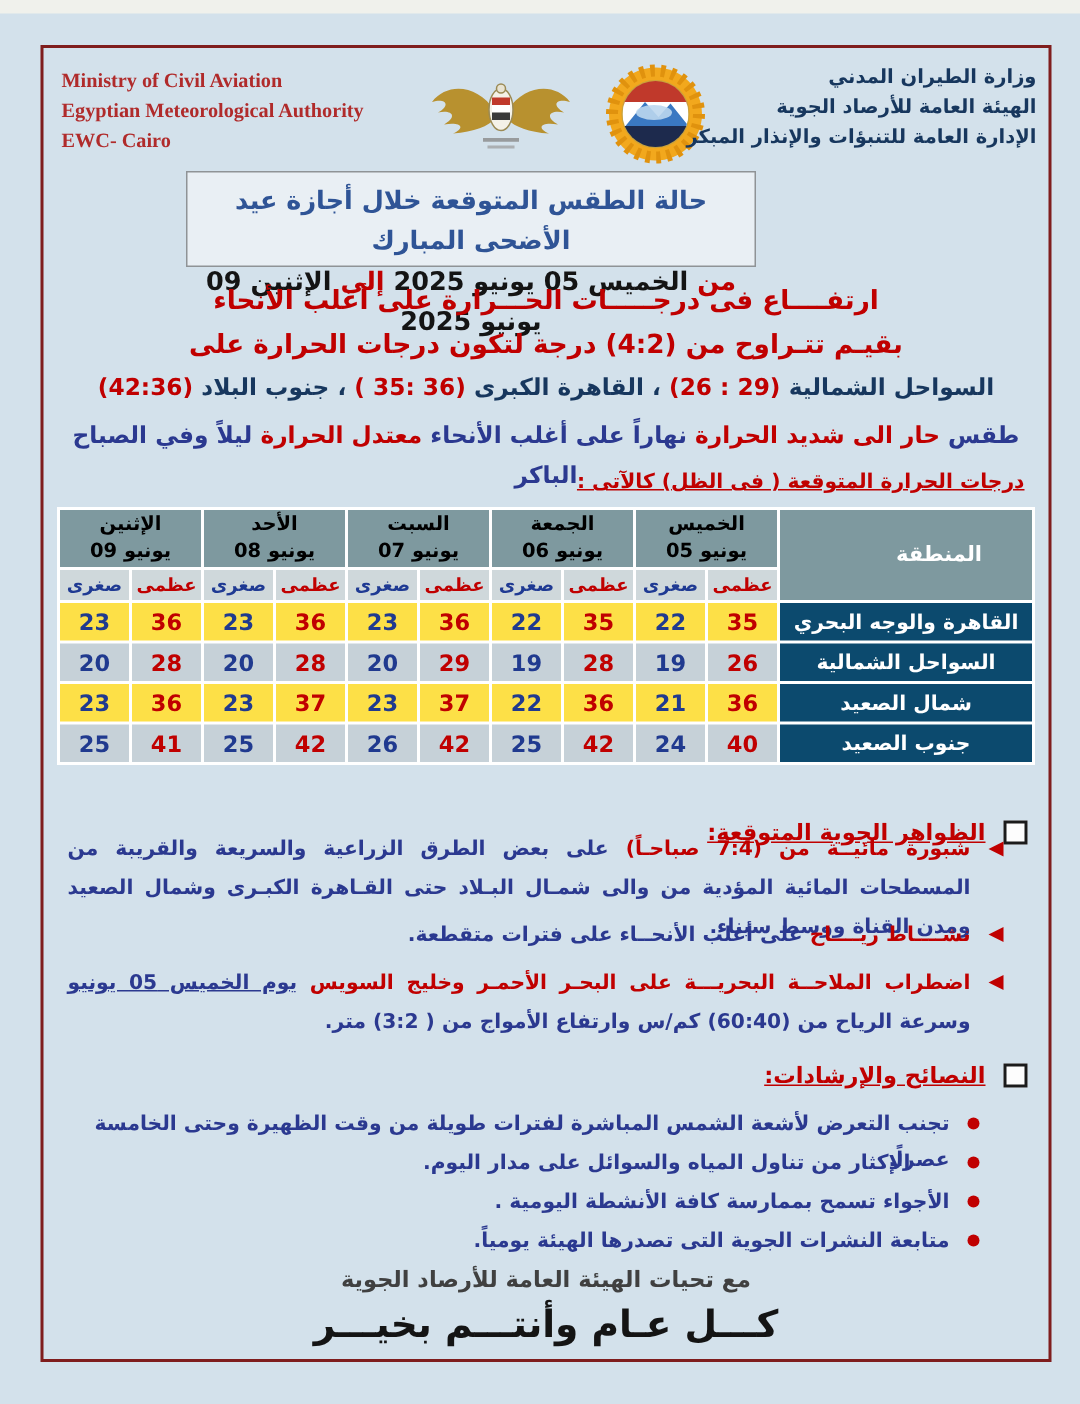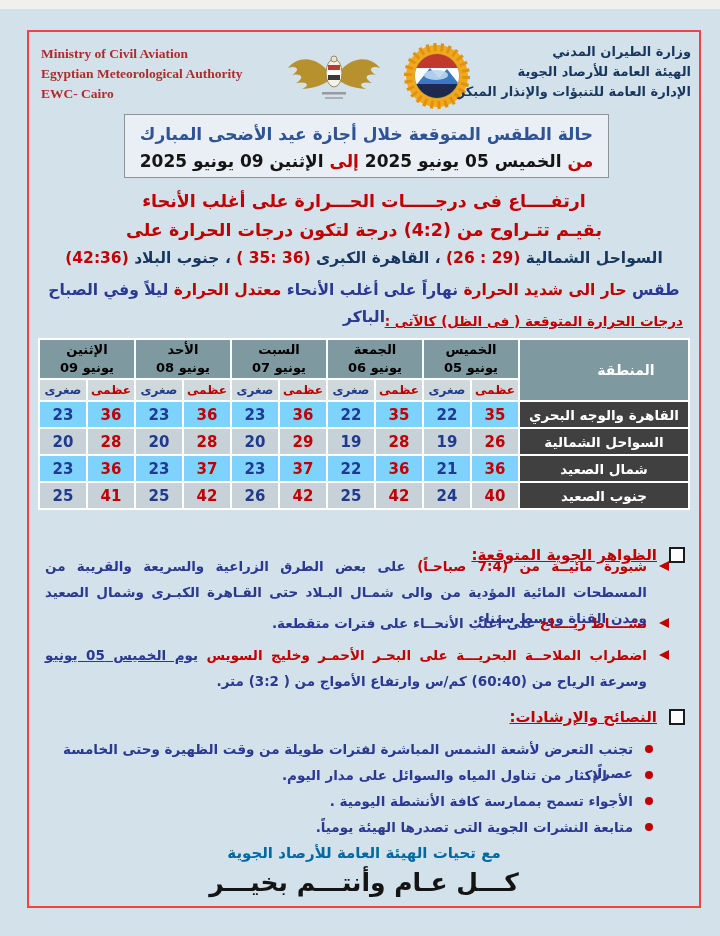--- a/index.html
+++ b/index.html
@@ -4,37 +4,37 @@
 <style>
   html,body{margin:0;padding:0;}
   body{
     width:720px;height:936px;position:relative;overflow:hidden;
     background:#d3e1eb;
     font-family:"DejaVu Sans",sans-serif;font-weight:bold;
   }
   .top-strip{position:absolute;left:0;top:0;width:720px;height:9px;background:#f0f1ec;}
   .frame{
     position:absolute;left:27px;top:30px;width:670px;height:874px;
-    border:2px solid #ef4444;background:transparent;
+    border:2px solid #7f1d1d;background:transparent;
   }
   
   .org-english{
     position:absolute;left:12px;top:12px;width:250px;
     font-family:"Liberation Serif",serif;font-weight:bold;
     color:#b02b2b;font-size:13.5px;line-height:20px;
   }
   .org-arabic{
     position:absolute;right:8px;top:10px;width:235px;direction:rtl;text-align:right;
     color:#17375e;font-size:13px;line-height:20px;
   }
   .wings-logo{position:absolute;left:255px;top:16px;}
   .sun-logo{position:absolute;left:374px;top:10px;}
   
   .title-box{
-    position:absolute;left:95px;top:82px;width:485px;height:64px;
+    position:absolute;left:95px;top:82px;width:380px;height:64px;
     background:#e9eff4;border:1px solid #8f9396;direction:rtl;text-align:center;
     padding-top:6px;box-sizing:border-box;
   }
   .title-line1{color:#2f5496;font-size:17px;line-height:27px;}
   .title-line2{color:#141414;font-size:17px;line-height:27px;}
   .red{color:#c00000;}
   .navy{color:#17375e;}
   .blue{color:#2b3990;}
   .underline{text-decoration:underline;}
   .num{direction:ltr;unicode-bidi:embed;}
@@ -60,22 +60,22 @@
   }
   col.col-region{width:168px;}
   col.col-num{width:46px;}
   td{text-align:center;vertical-align:middle;padding:0;}
   td.region-head{background:#7e999f;color:#fff;font-size:14px;padding-left:44px;}
   td.day-head{background:#7e999f;color:#000000;font-size:13px;height:38px;line-height:18px;}
   td.day-head div{pointer-events:none;}
   td.sub{background:#cfd8db;font-size:12px;height:20px;}
   td.max-h{color:#c00000;}
   td.min-h{color:#1f3a93;}
-  td.region-cell{background:#404040;color:#fff;font-size:13.5px;height:25px;}
-  tr.odd td.val{background:#7dd3fc;}
+  td.region-cell{background:#0c4a6e;color:#fff;font-size:13.5px;height:25px;}
+  tr.odd td.val{background:#fde047;}
   tr.even td.val{background:#c6d1d8;}
   td.val{font-size:15px;direction:ltr;}
   td.max-v{color:#c00000;}
   td.min-v{color:#203a8f;}
   
   .section-heading{
     position:absolute;right:14px;direction:rtl;display:flex;align-items:center;
     color:#c00000;font-size:15px;
   }
   .section-heading .sq{
@@ -95,21 +95,21 @@
     position:absolute;right:46px;left:16px;direction:rtl;display:flex;
     font-size:13.5px;line-height:24px;color:#2b3990;
   }
   .dot-icon{
     width:8px;height:8px;border-radius:50%;background:#c00000;
     margin:8px 0 0 12px;flex:0 0 auto;
   }
   
   .footer-red{
     position:absolute;left:0;top:812px;width:100%;text-align:center;direction:rtl;
-    color:#0369a1;font-size:15px;
+    color:#404040;font-size:15px;
   }
   .footer-black{
     position:absolute;left:0;top:836px;width:100%;text-align:center;direction:rtl;
     color:#141414;font-size:25px;
   }
 </style>
 </head>
 <body>
 
 <div class="top-strip"></div>

